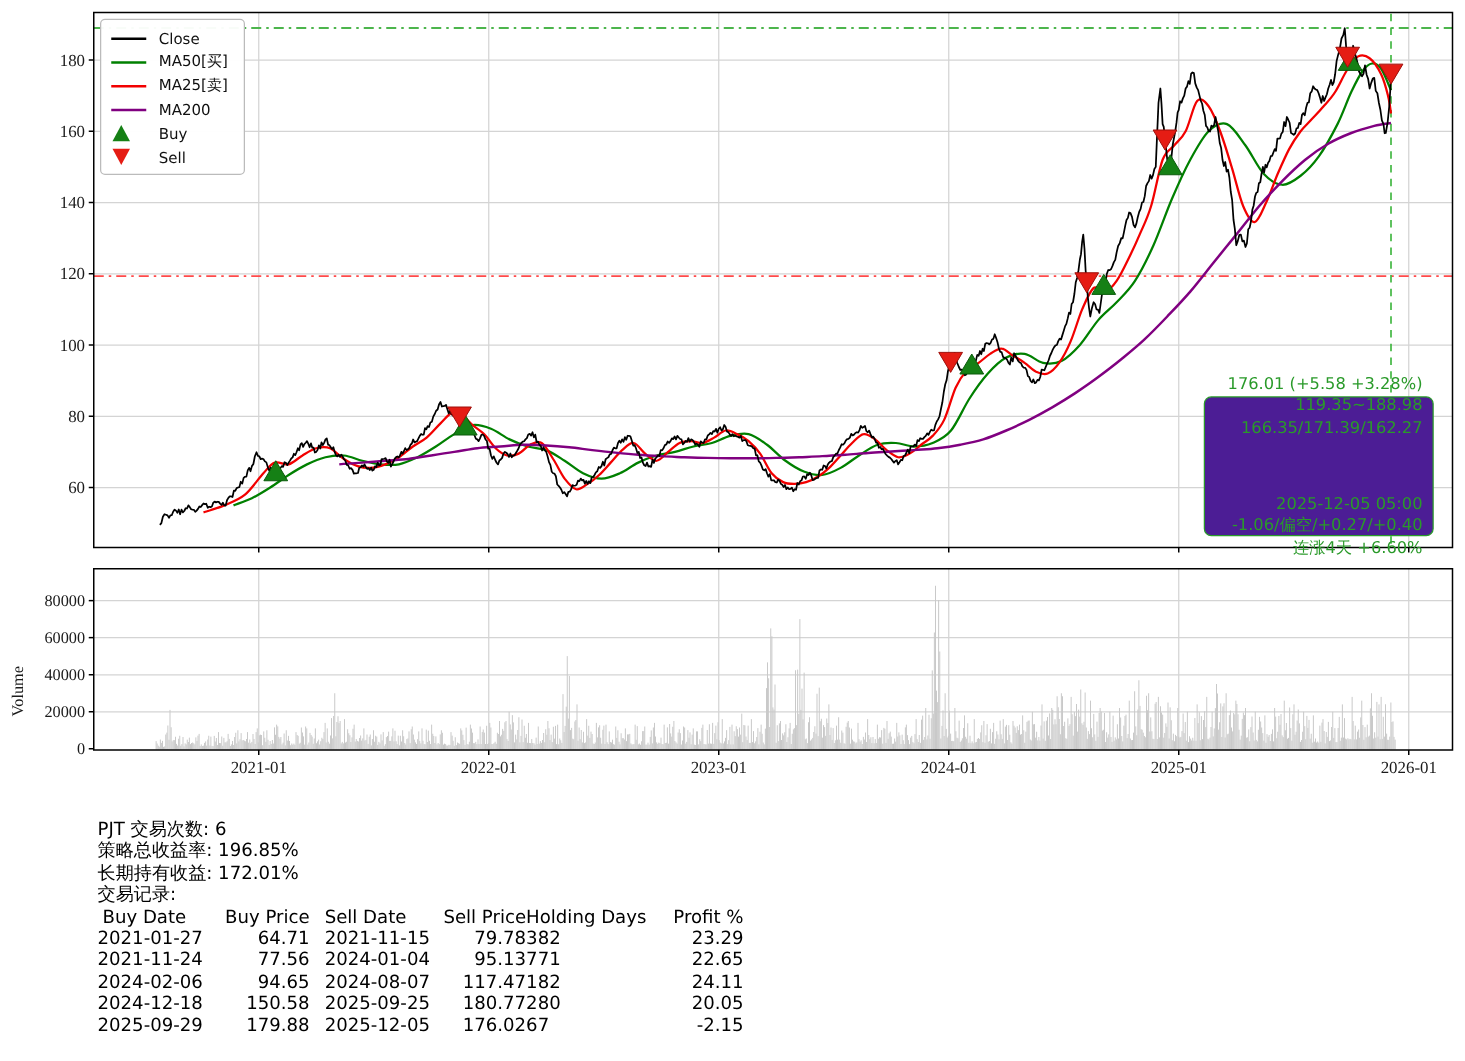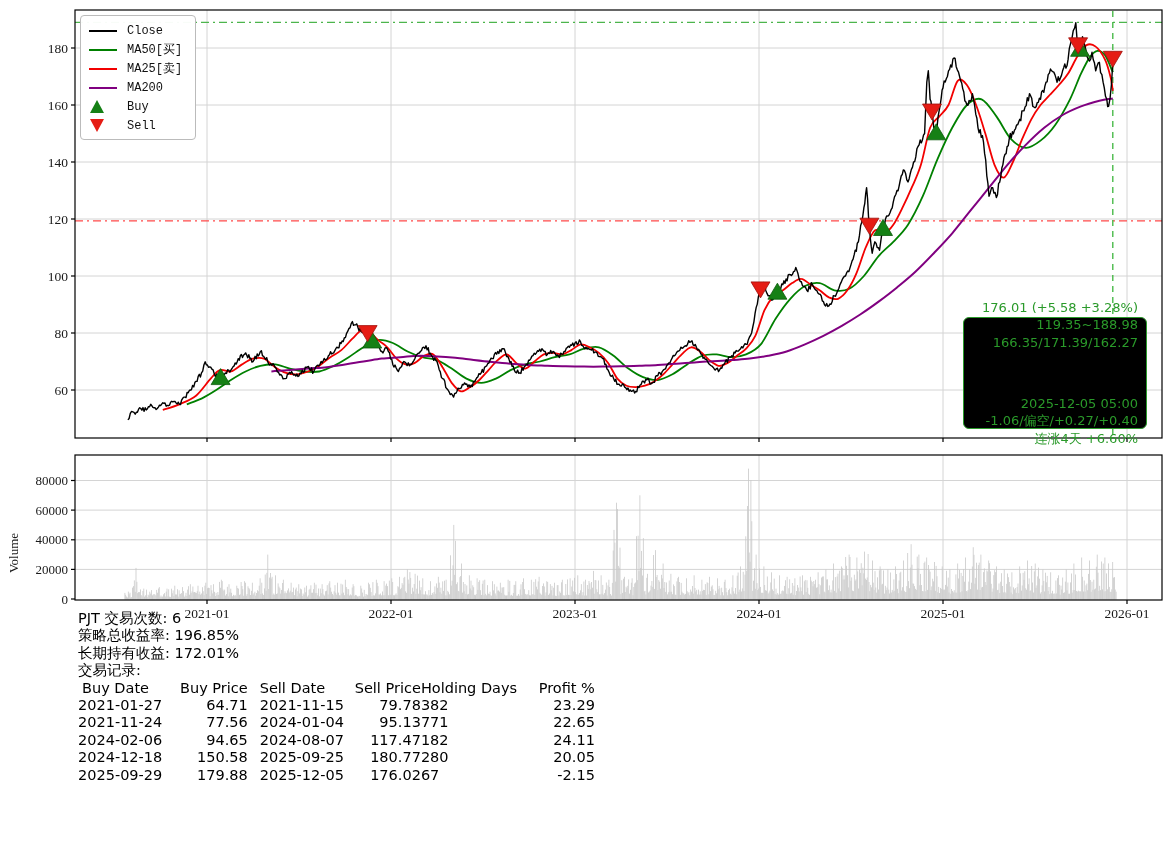--- a/index.html
+++ b/index.html
@@ -1,29 +1,29 @@
 <!DOCTYPE html>
 <html><head>
 <meta charset="utf-8">
 <style>
   html,body{margin:0;padding:0;background:#ffffff;}
   #stage{position:relative;width:1172px;height:849px;background:#ffffff;overflow:hidden;
          font-family:"DejaVu Sans","Liberation Sans",sans-serif;}
   #chart-svg{position:absolute;left:0;top:0;}
   .legend{position:absolute;left:80px;top:15px;width:116px;background:rgba(255,255,255,0.96);
           border:1px solid #bbbbbb;border-radius:4px;padding:5px 8px 4px 8px;box-sizing:border-box;}
-  .legend-item{display:flex;align-items:center;height:19px;font-family:Liberation Mono, monospace;}
+  .legend-item{display:flex;align-items:center;height:19px;}
   .legend-swatch{width:30px;display:flex;justify-content:flex-start;align-items:center;margin-right:8px;}
   .legend-line{width:28px;height:0;border-top-width:2px;border-top-style:solid;}
   .legend-label{font-size:12px;color:#111;white-space:nowrap;}
-  .infobox{position:absolute;left:963px;top:317px;width:184px;height:112px;background:#000000;
+  .infobox{position:absolute;left:963px;top:317px;width:184px;height:112px;background:#4c1d95;
            border:1.6px solid #2a9a2a;border-radius:6px;box-sizing:border-box;
            padding:2px 8px 2px 4px;display:flex;flex-direction:column;justify-content:center;}
   .infobox div{font-size:13px;line-height:17.6px;color:#2a9a2a;text-align:right;white-space:nowrap;}
-  .summary{position:absolute;left:78px;top:610px;color:#000;font-size:14.5px;line-height:17.4px;white-space:nowrap;}
+  .summary{position:absolute;left:78px;top:656px;color:#000;font-size:14.5px;line-height:17.4px;white-space:nowrap;}
   .trade-table{border-collapse:collapse;font-size:14.5px;line-height:17.4px;}
   .trade-table td,.trade-table th{padding:0;font-weight:normal;white-space:nowrap;}
   .c1{width:98px;text-align:left;}
   .c2{width:64px;text-align:right;}
   .c3{width:95px;text-align:left;padding-left:12px !important;}
   .c4{width:58px;text-align:right;}
   .c5{width:98px;text-align:left;}
   .c6{width:76px;text-align:right;}
   .hdr1{padding-left:4px !important;}
 </style>

